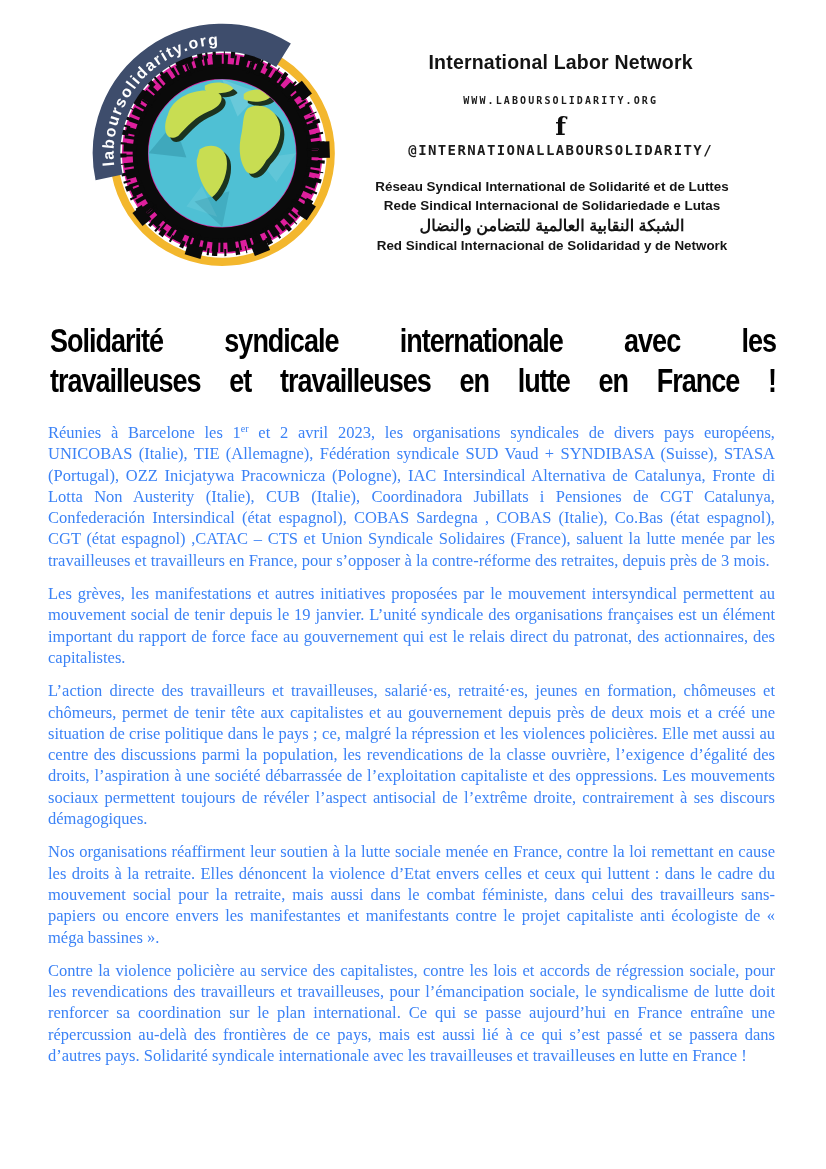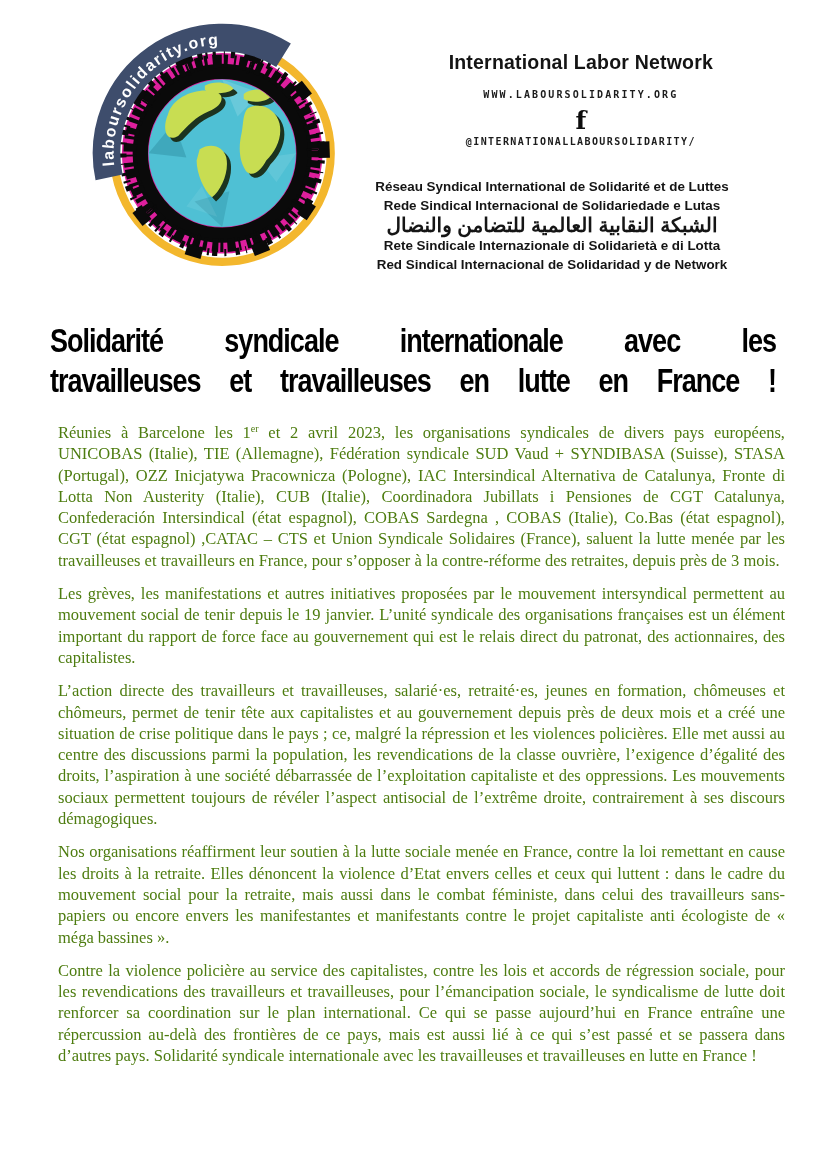--- a/index.html
+++ b/index.html
@@ -17,52 +17,52 @@
   .logo svg{width:100%;height:100%;display:block;}
   .crowd{stroke:#0a0a0a;fill:none;}
   .crowd-fill{fill:#0a0a0a;}
   .arc-label{font-family:"Liberation Sans",sans-serif;font-weight:bold;font-size:15.5px;letter-spacing:1.6px;fill:#ffffff;}
   
   .header-right{
     position:absolute;top:50px;right:113px;
     text-align:center;
   }
   .org-name{font-size:19.5px;font-weight:bold;line-height:24px;letter-spacing:0.2px;color:#141414;}
-  .website{margin-top:15px;font-size:10px;font-weight:600;letter-spacing:2.1px;color:#1c1c1c;font-family:"DejaVu Sans Mono",monospace;}
+  .website{margin-top:21px;font-size:10px;font-weight:600;letter-spacing:2.1px;color:#1c1c1c;font-family:"DejaVu Sans Mono",monospace;}
   .fb-icon{margin-top:8px;font-size:25px;font-weight:bold;line-height:26px;color:#0d0d0d;font-family:"DejaVu Serif",serif;}
-  .fb-handle{margin-top:2px;font-size:10px;font-weight:600;letter-spacing:1.4px;color:#1c1c1c;font-family:"DejaVu Sans Mono",monospace;}
+  .fb-handle{margin-top:2px;font-size:14px;font-weight:600;letter-spacing:1.4px;color:#1c1c1c;font-family:"DejaVu Sans Mono",monospace;}
   
   .translations{
     position:absolute;top:177px;left:278px;width:548px;
     text-align:center;
   }
   .translation-line{font-size:13.4px;font-weight:bold;line-height:19px;color:#151515;}
-  .translation-line.ar{font-size:20px;line-height:21px;}
+  .translation-line.ar{font-size:16px;line-height:21px;}
   
   .headline{
     position:absolute;top:321px;left:50px;width:726px;
     transform:scale(1,1.25);transform-origin:top center;
   }
   .headline-line{
     font-family:"Liberation Sans",sans-serif;
     font-stretch:condensed;
     font-weight:800;
     font-size:27px;line-height:32px;
     letter-spacing:-1px;
     color:#000;
     text-align:justify;
     text-align-last:justify;
     white-space:nowrap;
   }
   
   .body-text{
-    position:absolute;top:422px;left:58px;width:727px;
+    position:absolute;top:422px;left:48px;width:727px;
     font-family:"Liberation Serif",serif;
     font-size:16.5px;line-height:21.3px;
-    color:#4d7c0f;
+    color:#3b82f6;
     text-align:justify;
   }
   .para{margin:0 0 12px 0;}
   .para sup{font-size:10px;line-height:0;vertical-align:super;}
 </style>
 </head>
 <body>
 
 <div class="page">
 
@@ -153,21 +153,20 @@
     <div class="org-name">International Labor Network</div>
     <div class="website">WWW.LABOURSOLIDARITY.ORG</div>
     <div class="fb-icon">f</div>
     <div class="fb-handle">@INTERNATIONALLABOURSOLIDARITY/</div>
   </div>
 
   <div class="translations">
     <div class="translation-line">Réseau Syndical International de Solidarité et de Luttes</div>
     <div class="translation-line">Rede Sindical Internacional de Solidariedade e Lutas</div>
     <div class="translation-line ar" dir="rtl">الشبكة النقابية العالمية للتضامن والنضال</div>
-    <div class="translation-line">Rete Sindicale Internazionale di Solidarietà e di Lotta</div>
     <div class="translation-line">Red Sindical Internacional de Solidaridad y de Network</div>
   </div>
 
   <div class="headline">
     <div class="headline-line">Solidarité syndicale internationale avec les</div>
     <div class="headline-line">travailleuses et travailleuses en lutte en France !</div>
   </div>
 
   <div class="body-text">
     <p class="para"><span>Réunies à Barcelone les 1</span><sup>er</sup><span> et 2 avril 2023, les organisations syndicales de divers pays européens, UNICOBAS (Italie), TIE (Allemagne), Fédération syndicale SUD Vaud + SYNDIBASA (Suisse), STASA (Portugal), OZZ Inicjatywa Pracownicza (Pologne), IAC Intersindical Alternativa de Catalunya, Fronte di Lotta Non Austerity (Italie), CUB (Italie), Coordinadora Jubillats i Pensiones de CGT Catalunya, Confederación Intersindical (état espagnol), COBAS Sardegna , COBAS (Italie), Co.Bas (état espagnol), CGT (état espagnol) ,CATAC – CTS et Union Syndicale Solidaires (France), saluent la lutte menée par les travailleuses et travailleurs en France, pour s’opposer à la contre-réforme des retraites, depuis près de 3 mois.</span></p>

